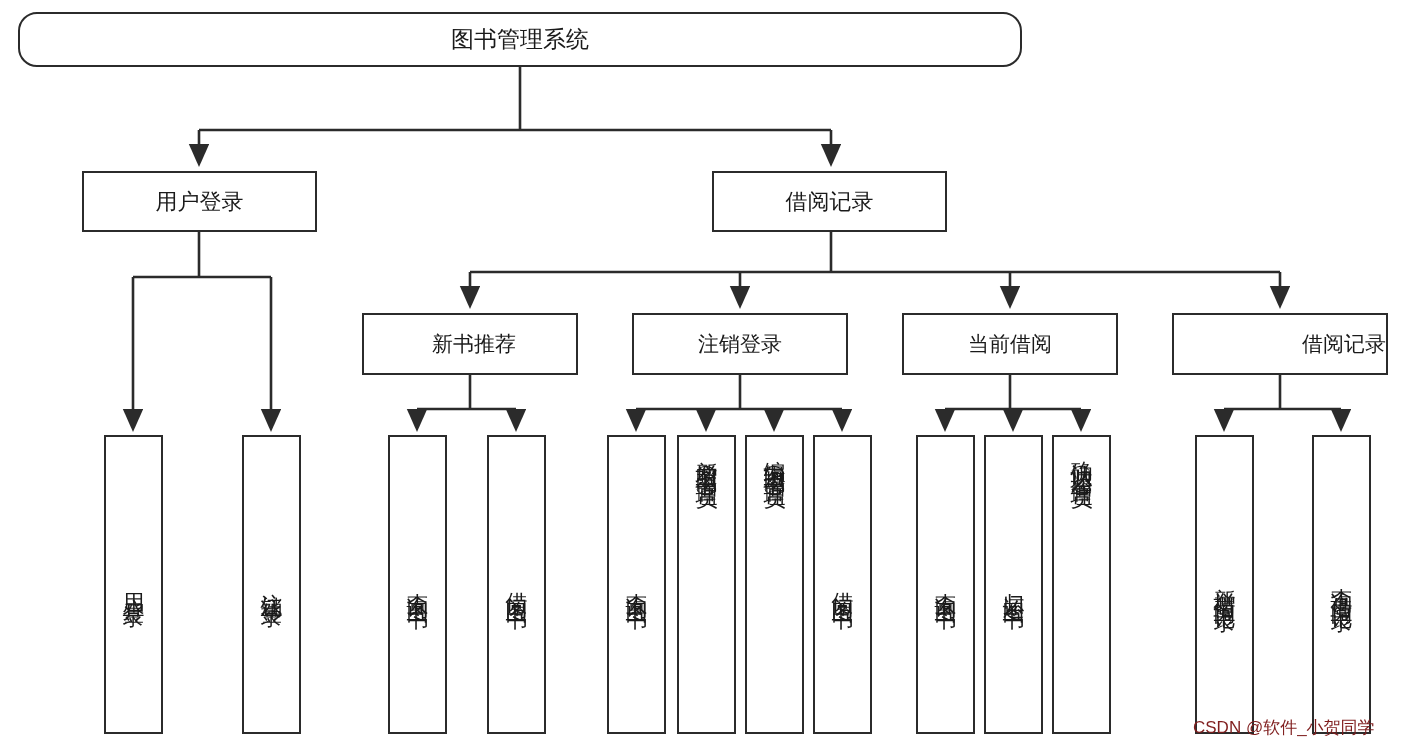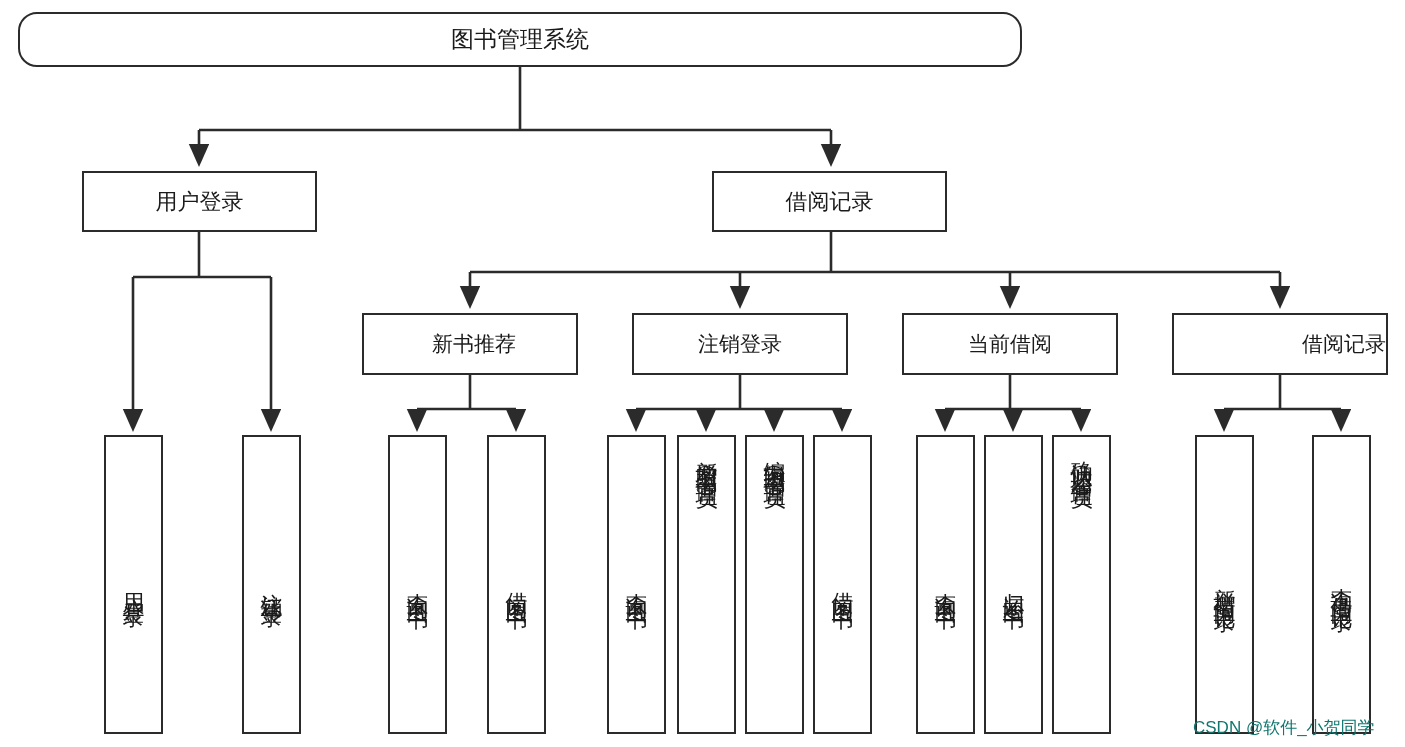--- a/index.html
+++ b/index.html
@@ -57,21 +57,21 @@
     align-self: flex-start;
     margin-top: 2px;
     letter-spacing: 4px;
   }
   .node-label {
     white-space: nowrap;
   }
   .watermark {
     position: absolute;
     font-size: 17px;
-    color: #0f766e;
+    color: #7f1d1d;
     white-space: nowrap;
     z-index: 5;
   }
 </style>
 </head>
 <body>
 
 <div id="canvas">
 
   <svg id="edges" viewBox="0 0 1405 747" xmlns="http://www.w3.org/2000/svg">

